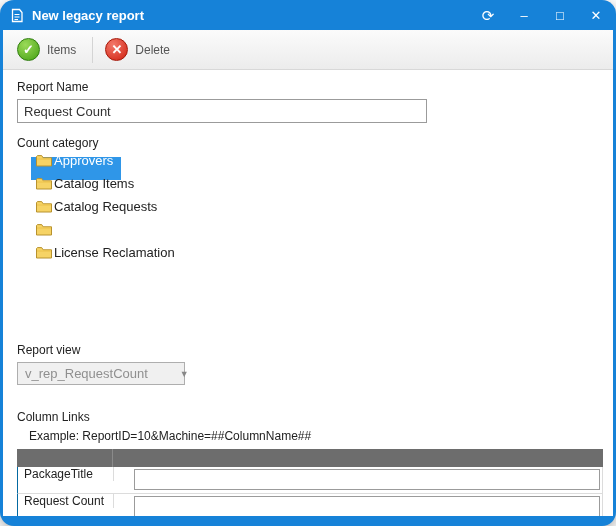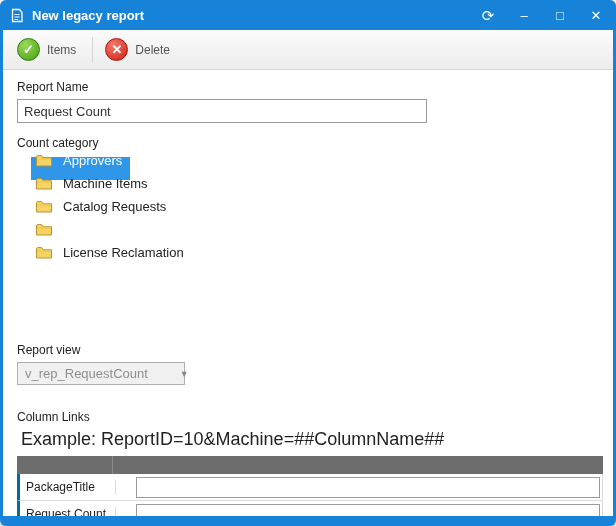--- a/index.html
+++ b/index.html
@@ -7,21 +7,21 @@
   body {
     font-family: "Liberation Sans", sans-serif;
     margin: 0;
     width: 616px;
     height: 526px;
   }
   .window {
     width: 616px;
     height: 526px;
     background: var(--accent, #1682d8);
-    border-radius: 6px;
+    border-radius: 14px;
     box-shadow: 0 4px 14px rgba(0,0,0,.35);
     display: flex;
     flex-direction: column;
     overflow: hidden;
   }
   
   .titlebar {
     height: 30px;
     display: flex;
     align-items: center;
@@ -118,21 +118,21 @@
     font-family: "Liberation Sans", sans-serif;
     outline: none;
     display: block;
   }
   .category-label { margin-top: 13px; }
   
   .tree { margin: 7px 0 0 14px; height: 140px; }
   .tree-item {
     display: flex;
     align-items: center;
-    gap: 11px;
+    gap: 2px;
     height: 23px;
     padding: 0 8px 16px 5px;
     width: max-content;
     font-size: 13px;
     color: #222;
     cursor: pointer;
   }
   .tree-item.selected { background: var(--selection, #2f96e8); color: #fff; }
   .folder { display: flex; align-items: center; }
   
@@ -148,33 +148,33 @@
     justify-content: space-between;
     padding: 0 7px;
     font-size: 13px;
     margin-top: 4px;
     cursor: default;
     gap: 32px;
   }
   .dropdown .arrow { font-size: 9px; color: #888; }
   
   .links-label { margin-top: 25px; }
-  .example { font-size: 18px; color: #222; margin: 5px 0 6px 4px; }
+  .example { font-size: 12px; color: #222; margin: 5px 0 6px 12px; }
   .links-table { width: 586px; }
   .lt-header {
     display: flex;
     height: 18px;
     background: var(--header-gray, #6d6d6d);
   }
   .lt-header .h1 { width: 96px; border-right: 1px solid #8a8a8a; }
   .lt-header .h2 { flex: 1; }
   .lt-row {
     display: flex;
-    align-items: center;
-    border-left: 3px solid #0369a1;
+    align-items: flex-start;
+    border-left: 1px solid #0369a1;
     border-right: 1px solid #dcdcdc;
     border-bottom: 1px solid #dcdcdc;
     height: 27px;
     gap: 18px;
   }
   .lt-label {
     width: 96px;
     display: flex;
     align-items: center;
     padding: 0 6px;
@@ -246,21 +246,21 @@
           </span>
           <span class="tree-label">Approvers</span>
         </div>
         <div class="tree-item">
           <span class="folder">
             <svg width="16" height="13" viewBox="0 0 16 13">
               <path d="M0.5 2.5 L0.5 12 L15.5 12 L15.5 3.8 L7.2 3.8 L5.7 1.6 L1.5 1.6 Z" fill="#f6d365" stroke="#b8922e"></path>
               <path d="M1 5 L15 5" stroke="#ecc24a" stroke-width="1"></path>
             </svg>
           </span>
-          <span class="tree-label">Machine Items</span>
+          <span class="tree-label">Catalog Items</span>
         </div>
         <div class="tree-item">
           <span class="folder">
             <svg width="16" height="13" viewBox="0 0 16 13">
               <path d="M0.5 2.5 L0.5 12 L15.5 12 L15.5 3.8 L7.2 3.8 L5.7 1.6 L1.5 1.6 Z" fill="#f6d365" stroke="#b8922e"></path>
               <path d="M1 5 L15 5" stroke="#ecc24a" stroke-width="1"></path>
             </svg>
           </span>
           <span class="tree-label">Catalog Requests</span>
         </div>

